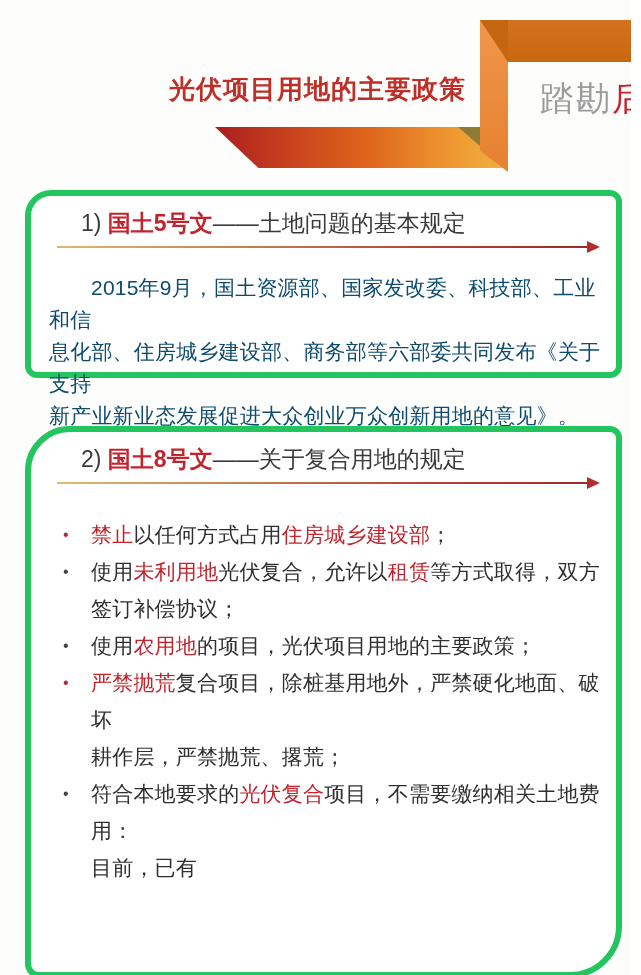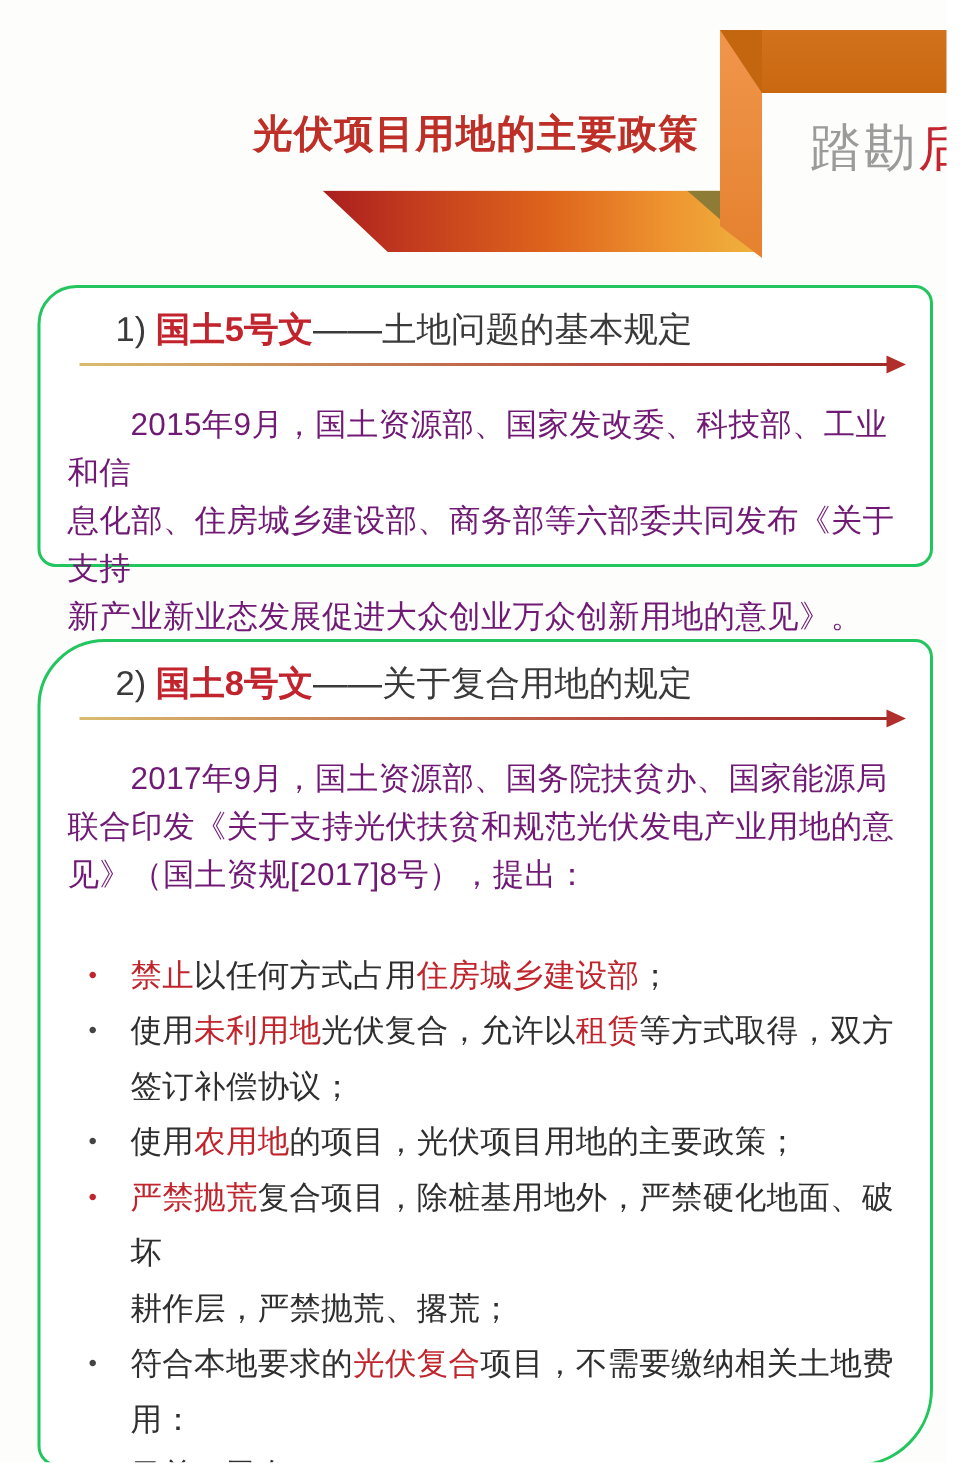--- a/index.html
+++ b/index.html
@@ -22,30 +22,30 @@
     clip-path:polygon(0 0,100% 0,100% 100%,0 86%);z-index:3;}
   .ribbon-fold-top{position:absolute;left:480px;top:20px;width:28px;height:42px;
     background:#c4660f;clip-path:polygon(100% 0,100% 100%,0 0);z-index:4;}
   .title{position:absolute;left:0;top:72px;width:466px;margin:0;text-align:right;
     font-size:26px;font-weight:bold;letter-spacing:1px;color:#be2f28;z-index:5;}
   .stage{position:absolute;left:516px;top:76px;font-size:34px;letter-spacing:2px;z-index:5;white-space:nowrap;}
   .stage-gray{color:#9b9b9b;margin-left:24px;}
   .stage-red{color:#c2252f;}
   
   .box{position:absolute;left:25px;width:597px;box-sizing:border-box;
-    border:2px solid #22c55e;background:#ffffff;padding:12px 12px 0 18px;}
+    border:6px solid #22c55e;background:#ffffff;padding:12px 12px 0 18px;}
   .box1{top:190px;height:188px;border-radius:26px 12px 12px 12px;}
   .box2{top:426px;height:552px;border-radius:45px 12px 52px 14px;}
   .sec-head{font-size:23px;line-height:30px;color:#3a3a3a;padding-left:32px;white-space:nowrap;}
   .sec-key{color:#c2242e;font-weight:bold;}
   .arrow-line{position:relative;height:2px;margin:8px 6px 0 8px;
     background:linear-gradient(90deg,#d9bc6e 0%,#b4403a 70%,#9e2a28 100%);}
   .arrow-head{position:absolute;right:-2px;top:-5px;width:0;height:0;
     border-left:13px solid #b02e2c;border-top:6px solid transparent;border-bottom:6px solid transparent;}
-  .para{font-size:21px;line-height:32px;letter-spacing:.2px;color:#701a75;
+  .para{font-size:21px;line-height:32px;letter-spacing:.2px;color:#0c4a6e;
     margin:24px 0 0 0;white-space:pre-line;text-indent:2em;}
   
   .bullets{margin-top:32px;padding-left:14px;}
   .bullet{display:flex;font-size:21px;line-height:37px;letter-spacing:.2px;color:#2f2f2f;}
   .dot{flex:none;width:28px;font-size:16px;line-height:37px;color:#444;}
   .dot.dotred{color:#c0242c;}
   .bullet p{margin:0;flex:1;white-space:pre-line;}
   .red{color:#c0242c;font-weight:normal;}
 </style>
 </head>
@@ -79,23 +79,20 @@
   </section>
 
   <section class="box box2">
     <div class="sec-head">
       <span>2)</span>
       <span class="sec-key">国土8号文</span><span>——关于复合用地的规定</span>
     </div>
     <div class="arrow-line">
         <span class="arrow-head"></span>
       </div>
-    <p class="para">2017年9月，国土资源部、国务院扶贫办、国家能源局
-联合印发《关于支持光伏扶贫和规范光伏发电产业用地的意
-见》（国土资规[2017]8号），提出：</p>
     <div class="bullets">
         <div class="bullet">
           <span class="dot dotred">•</span>
           <p><span class="red">禁止</span><span>以任何方式占用</span><span class="red">住房城乡建设部</span><span>；</span></p>
         </div>
         <div class="bullet">
           <span class="dot">•</span>
           <p><span>使用</span><span class="red">未利用地</span><span>光伏复合，允许以</span><span class="red">租赁</span><span>等方式取得，双方
 签订补偿协议；</span></p>
         </div>

